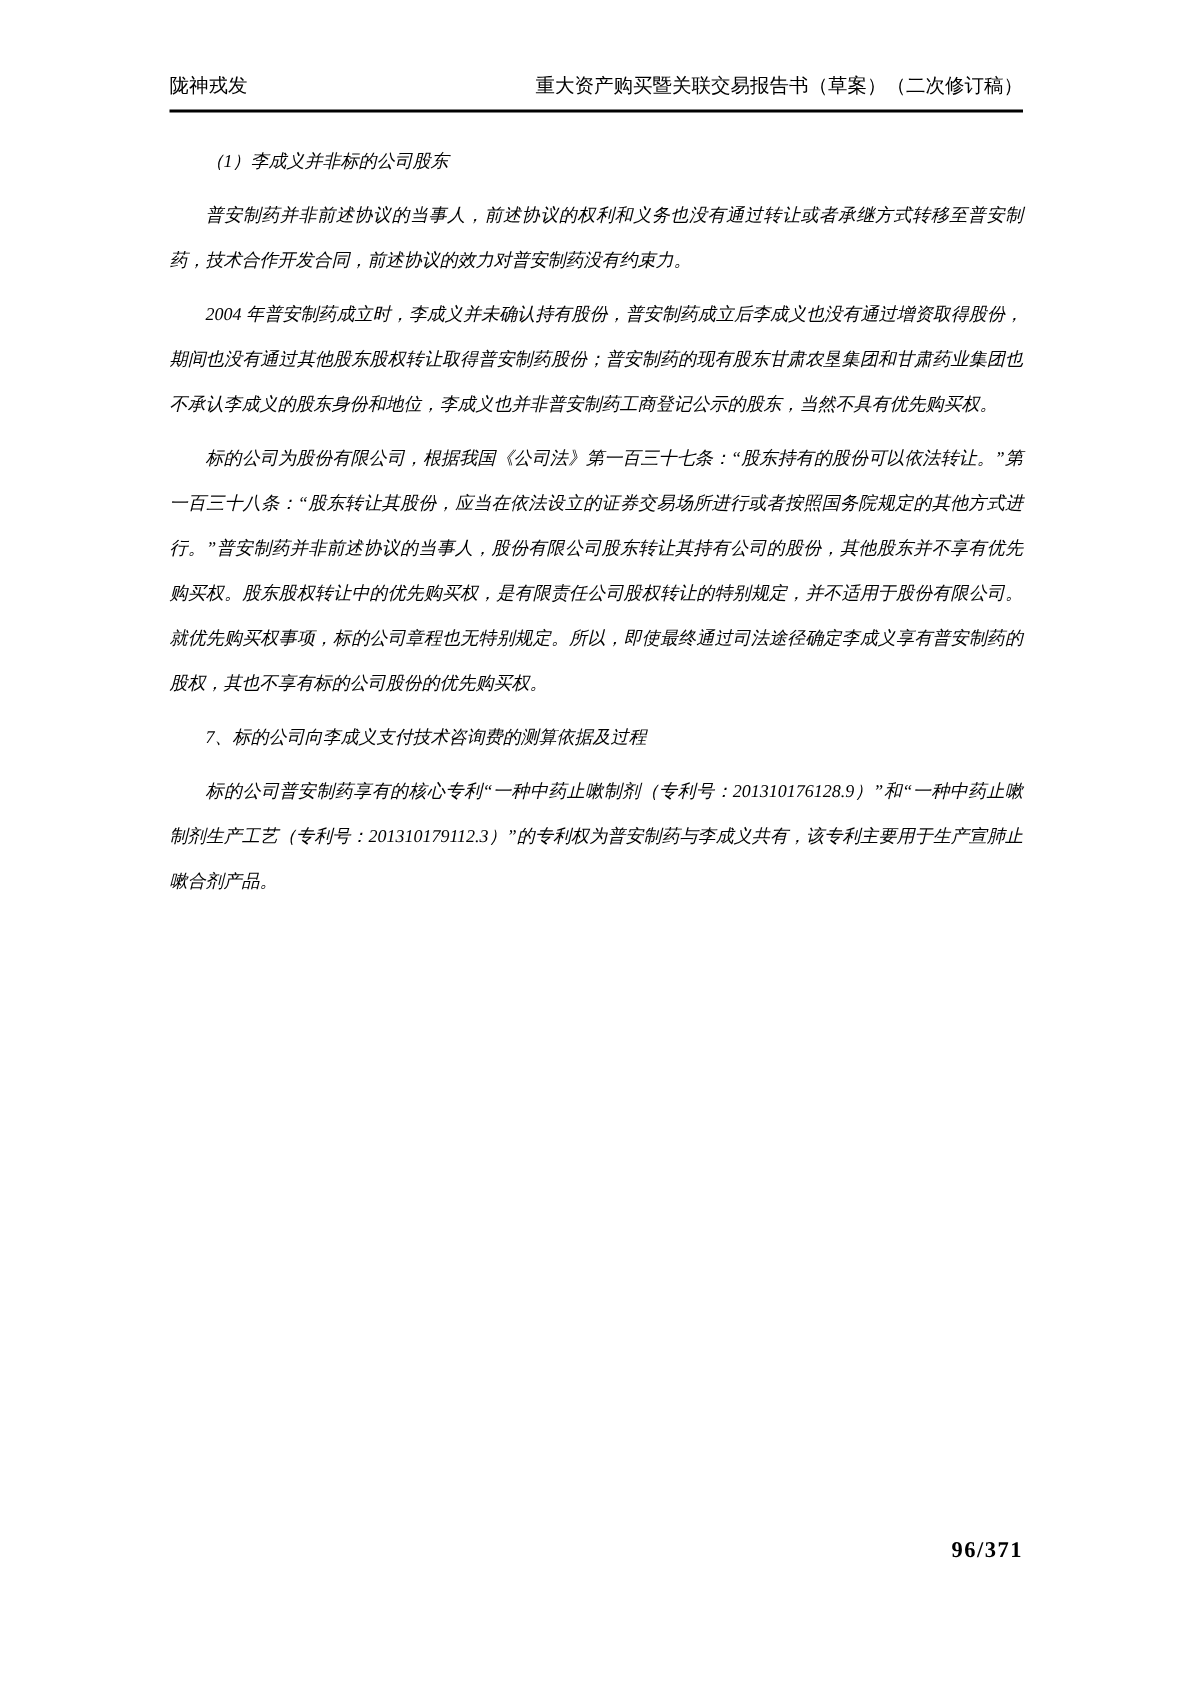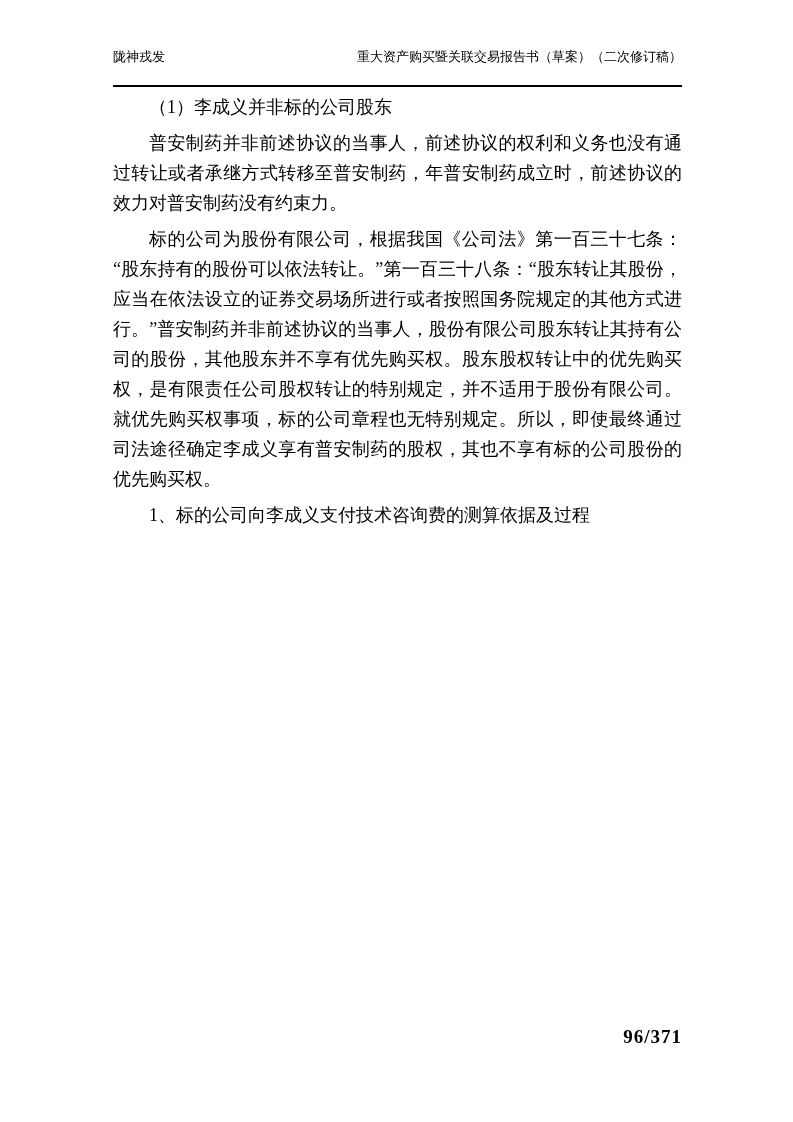--- a/index.html
+++ b/index.html
@@ -20,61 +20,64 @@
     position: absolute;
     left: 113px;
     right: 111px;
     top: 48px;
     display: flex;
     justify-content: space-between;
     align-items: flex-end;
     font-size: 13px;
     line-height: 18px;
     border-bottom: 2px solid #000000;
-    padding-bottom: 19px;
+    padding-bottom: 7px;
   }
   .header .h-left { white-space: nowrap; }
   .header .h-right { white-space: nowrap; text-align: center; }
   .content {
     position: absolute;
     left: 113px;
     right: 111px;
     top: 92px;
-    font-size: 18px;
+    font-size: 12px;
     line-height: 30px;
     text-align: justify;
     text-justify: inter-ideograph;
+    font-style: italic;
   }
   .content p {
     margin: 0 0 6px 0;
     text-indent: 2em;
   }
   .footer {
     position: absolute;
     right: 111px;
     top: 1026px;
-    font-size: 19px;
+    font-size: 15px;
     font-weight: bold;
     letter-spacing: 1px;
   }
 </style>
 </head>
 <body>
 
 <div class="page">
 
   <div class="header">
     <span class="h-left">陇神戎发</span>
     <span class="h-right">重大资产购买暨关联交易报告书（草案）（二次修订稿）</span>
   </div>
 
   <div class="content">
     <p>（1）李成义并非标的公司股东</p>
-    <p>普安制药并非前述协议的当事人，前述协议的权利和义务也没有通过转让或者承继方式转移至普安制药，年普安制药成立时，前述协议的效力对普安制药没有约束力。</p>
+    <p>普安制药并非前述协议的当事人，前述协议的权利和义务也没有通过转让或者承继方式转移至普安制药，技术合作开发合同，前述协议的效力对普安制药没有约束力。</p>
+    <p>2004 年普安制药成立时，李成义并未确认持有股份，普安制药成立后李成义也没有通过增资取得股份，期间也没有通过其他股东股权转让取得普安制药股份；普安制药的现有股东甘肃农垦集团和甘肃药业集团也不承认李成义的股东身份和地位，李成义也并非普安制药工商登记公示的股东，当然不具有优先购买权。</p>
     <p>标的公司为股份有限公司，根据我国《公司法》第一百三十七条：“股东持有的股份可以依法转让。”第一百三十八条：“股东转让其股份，应当在依法设立的证券交易场所进行或者按照国务院规定的其他方式进行。”普安制药并非前述协议的当事人，股份有限公司股东转让其持有公司的股份，其他股东并不享有优先购买权。股东股权转让中的优先购买权，是有限责任公司股权转让的特别规定，并不适用于股份有限公司。就优先购买权事项，标的公司章程也无特别规定。所以，即使最终通过司法途径确定李成义享有普安制药的股权，其也不享有标的公司股份的优先购买权。</p>
-    <p>1、标的公司向李成义支付技术咨询费的测算依据及过程</p>
+    <p>7、标的公司向李成义支付技术咨询费的测算依据及过程</p>
+    <p>标的公司普安制药享有的核心专利“一种中药止嗽制剂（专利号：201310176128.9）”和“一种中药止嗽制剂生产工艺（专利号：201310179112.3）”的专利权为普安制药与李成义共有，该专利主要用于生产宣肺止嗽合剂产品。</p>
   </div>
 
   <div class="footer">
     <span>96/371</span>
   </div>
 
 </div>
 
 </body></html>

